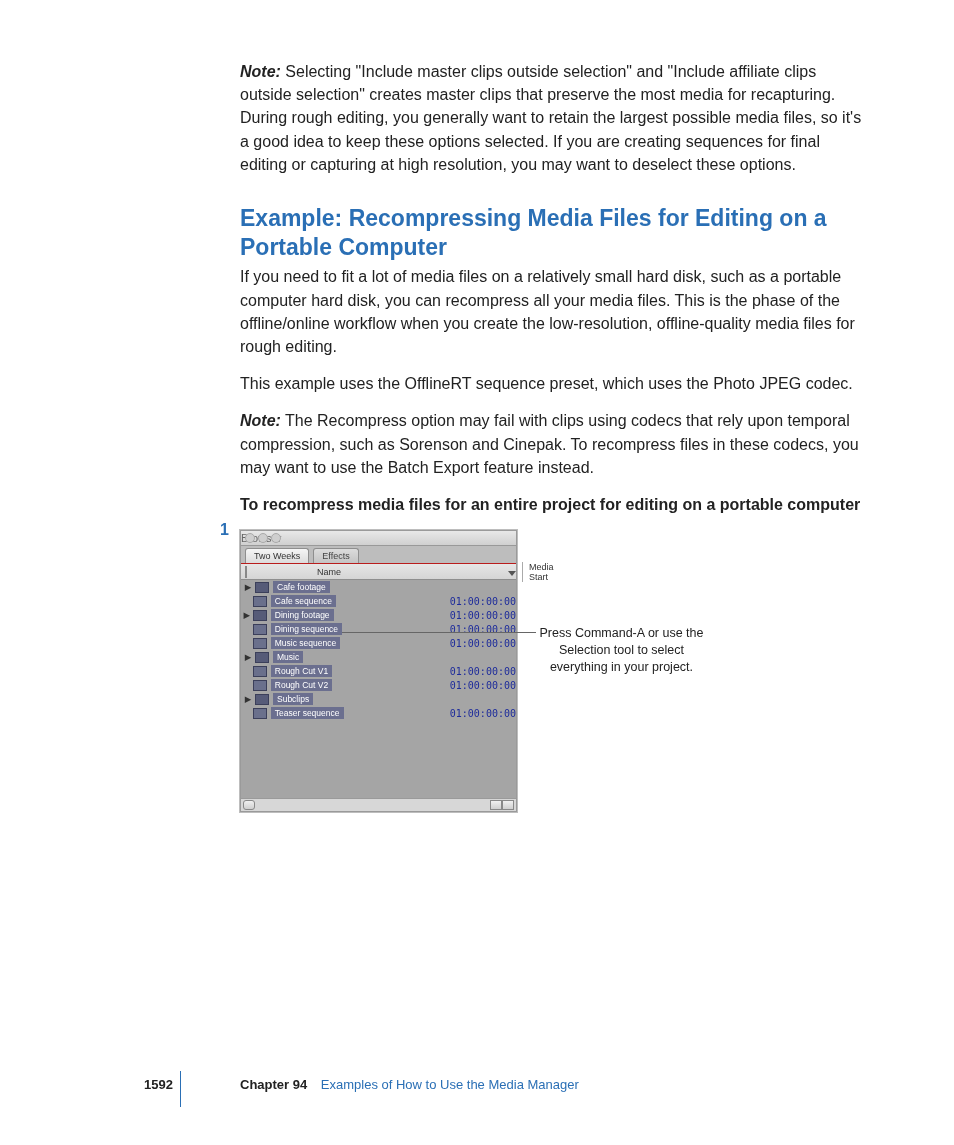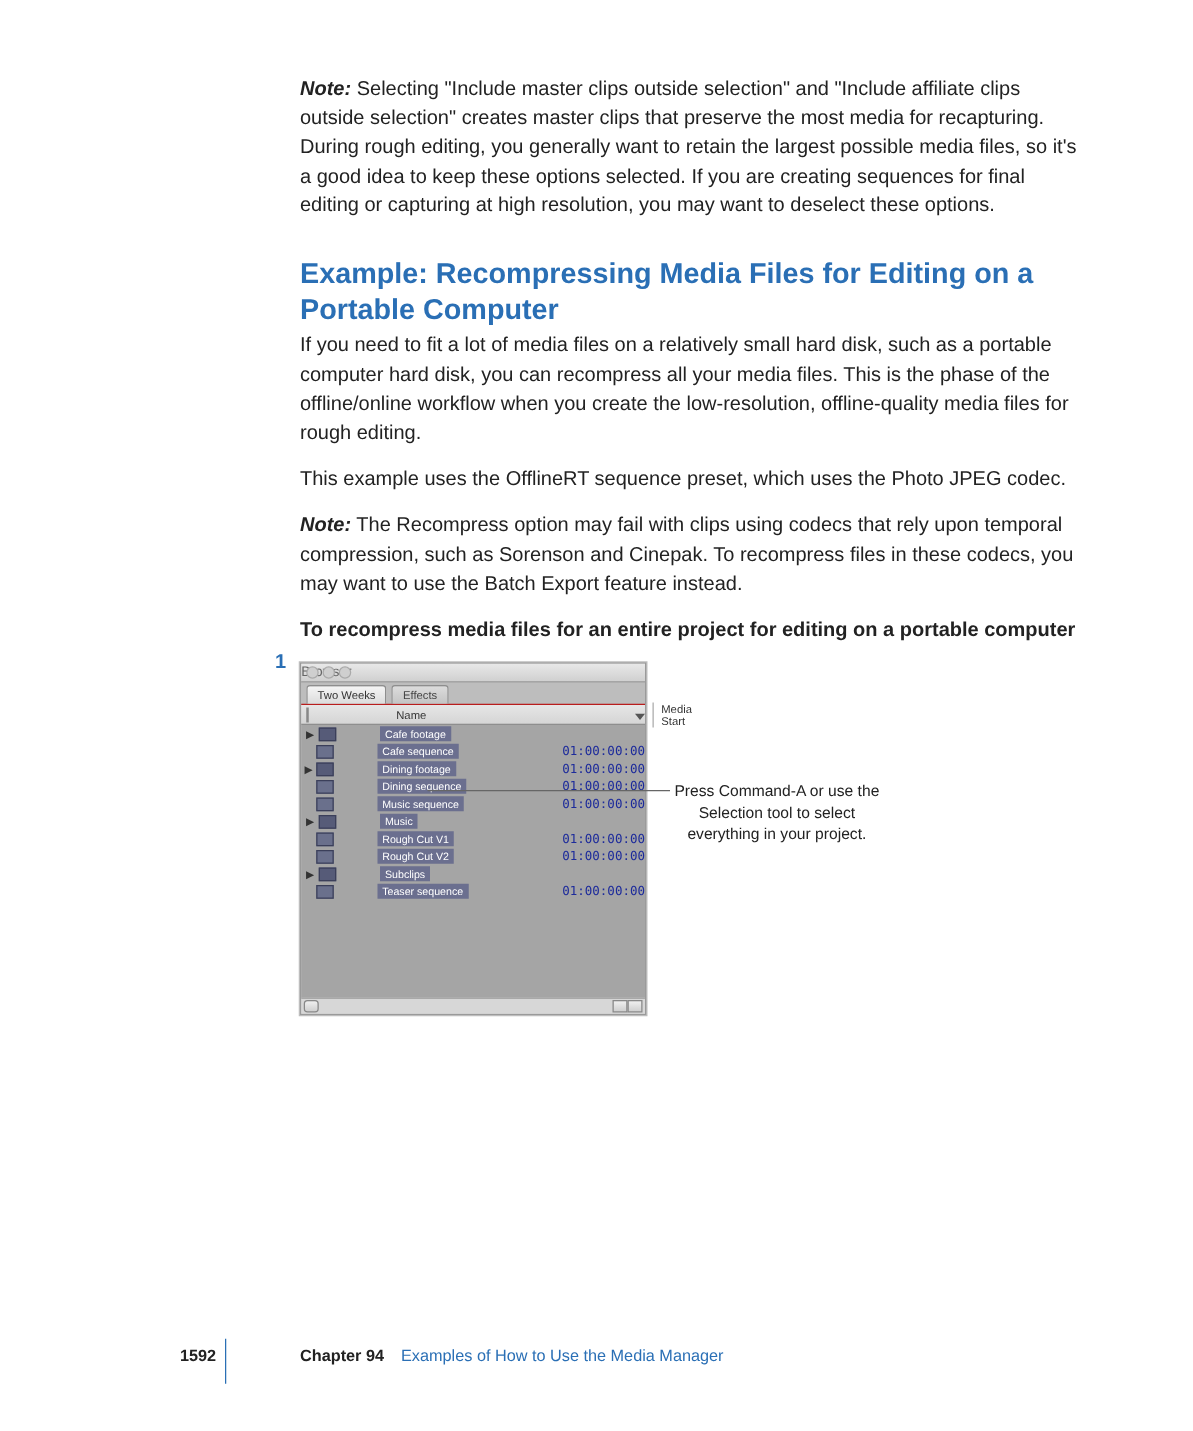--- a/index.html
+++ b/index.html
@@ -140,21 +140,20 @@
     flex-shrink: 0;
   }
   .bw-icon.seq { background:#6a708c; }
   .bw-label {
     color:#fff;
     background:#6b6f8f;
     padding: 1px 4px;
     font-size: 8.5px;
     white-space: nowrap;
     flex-shrink:0;
-    margin-left:31px;
   }
   .bw-name-cell { flex: 0 0 191px; display:flex; align-items:center; }
   .bw-ms-cell { flex:1; padding-left:6px; color:#1d2b9b; font-family: monospace; font-size:10px;}
   .bw-scroll {
     height: 12px;
     background: #d7d7d7;
     border-top:1px solid #9a9a9a;
     display:flex;
     justify-content:space-between;
     align-items:center;

